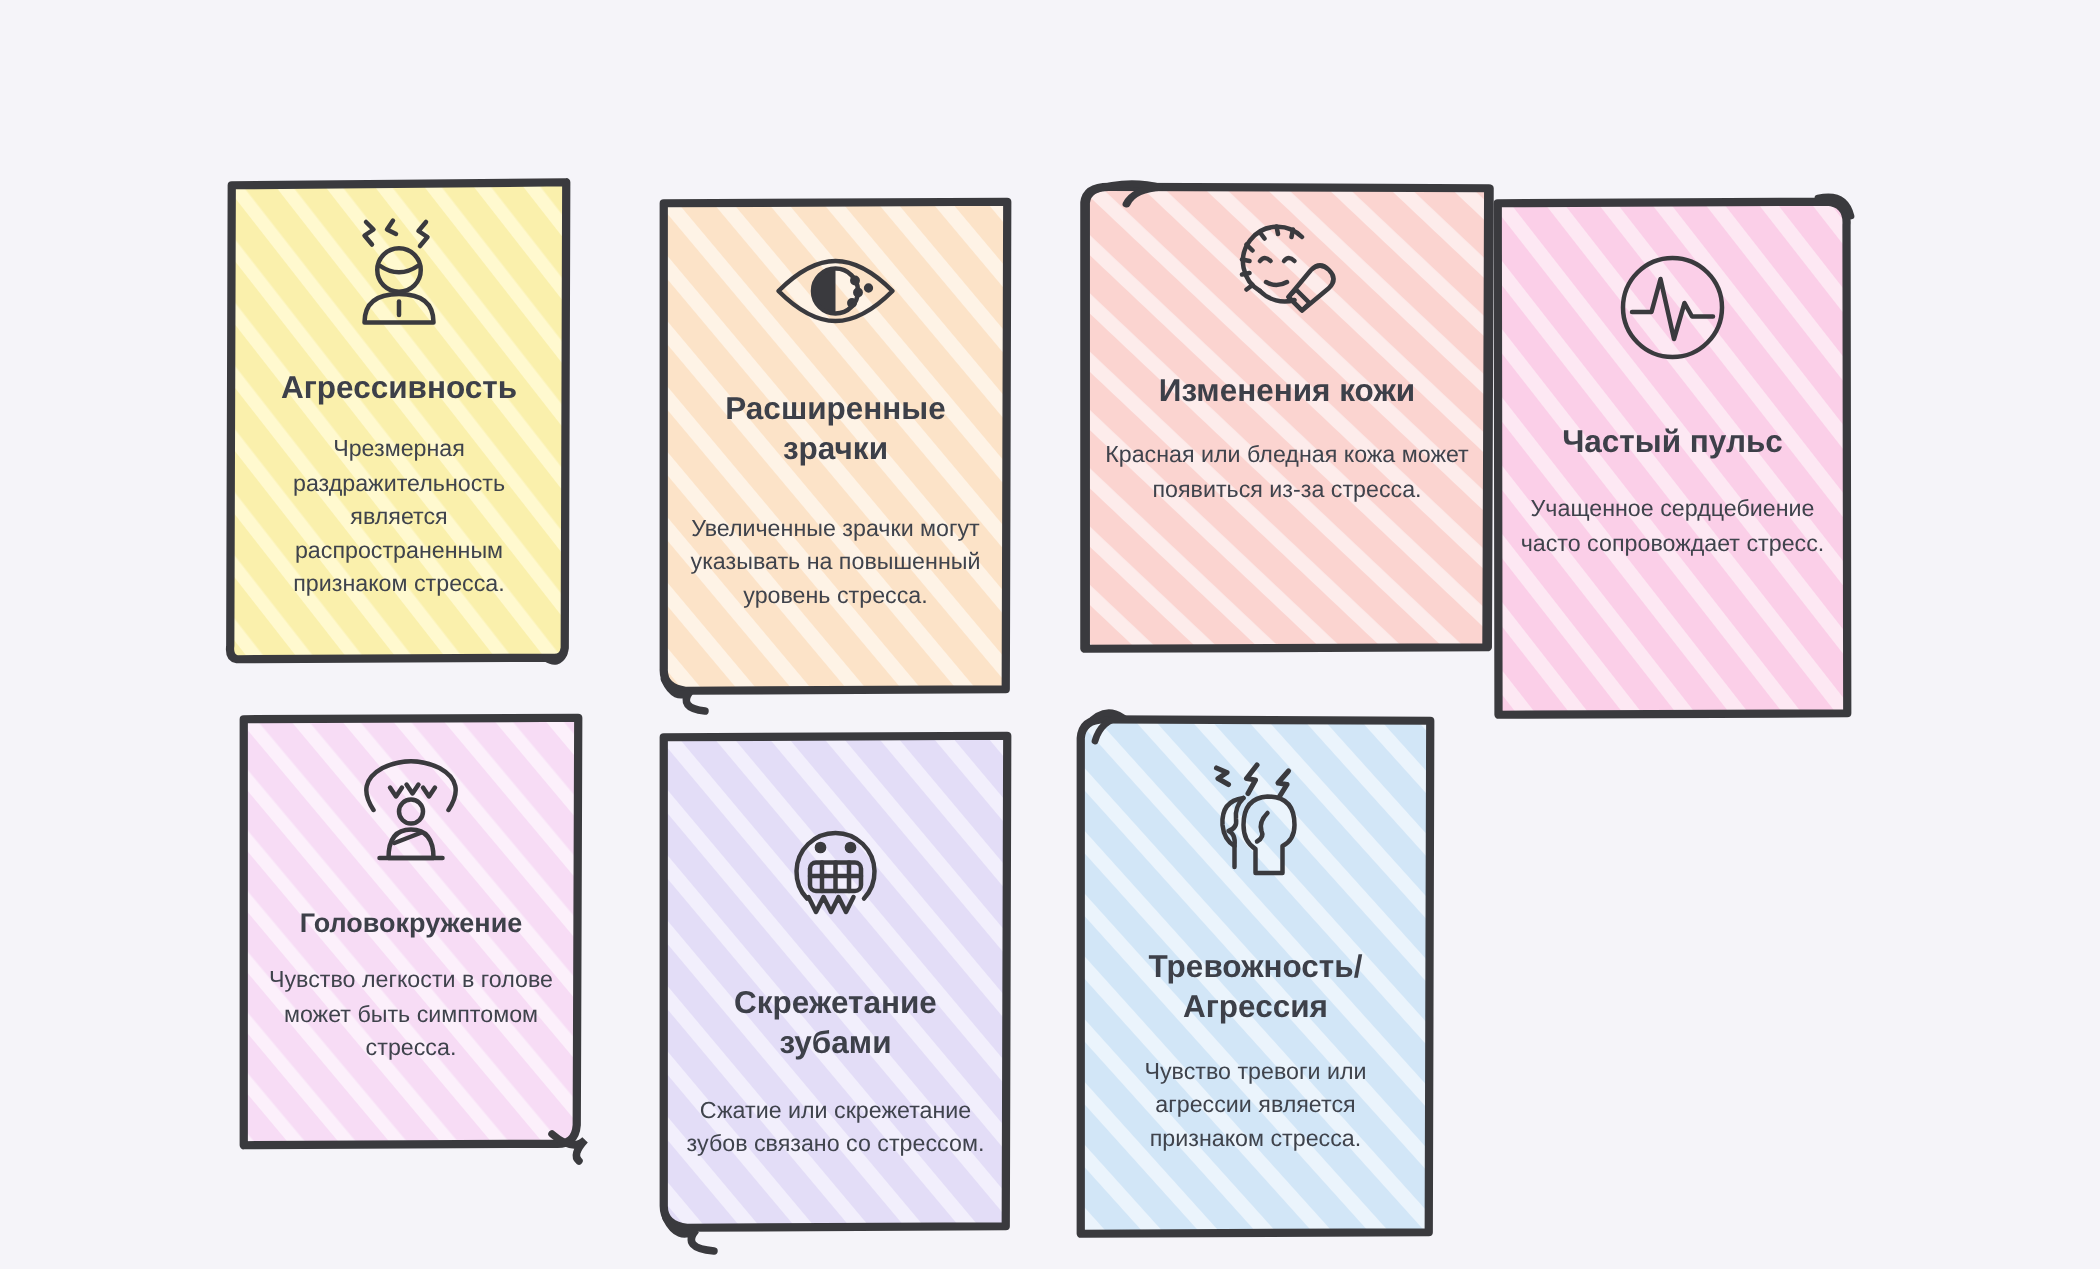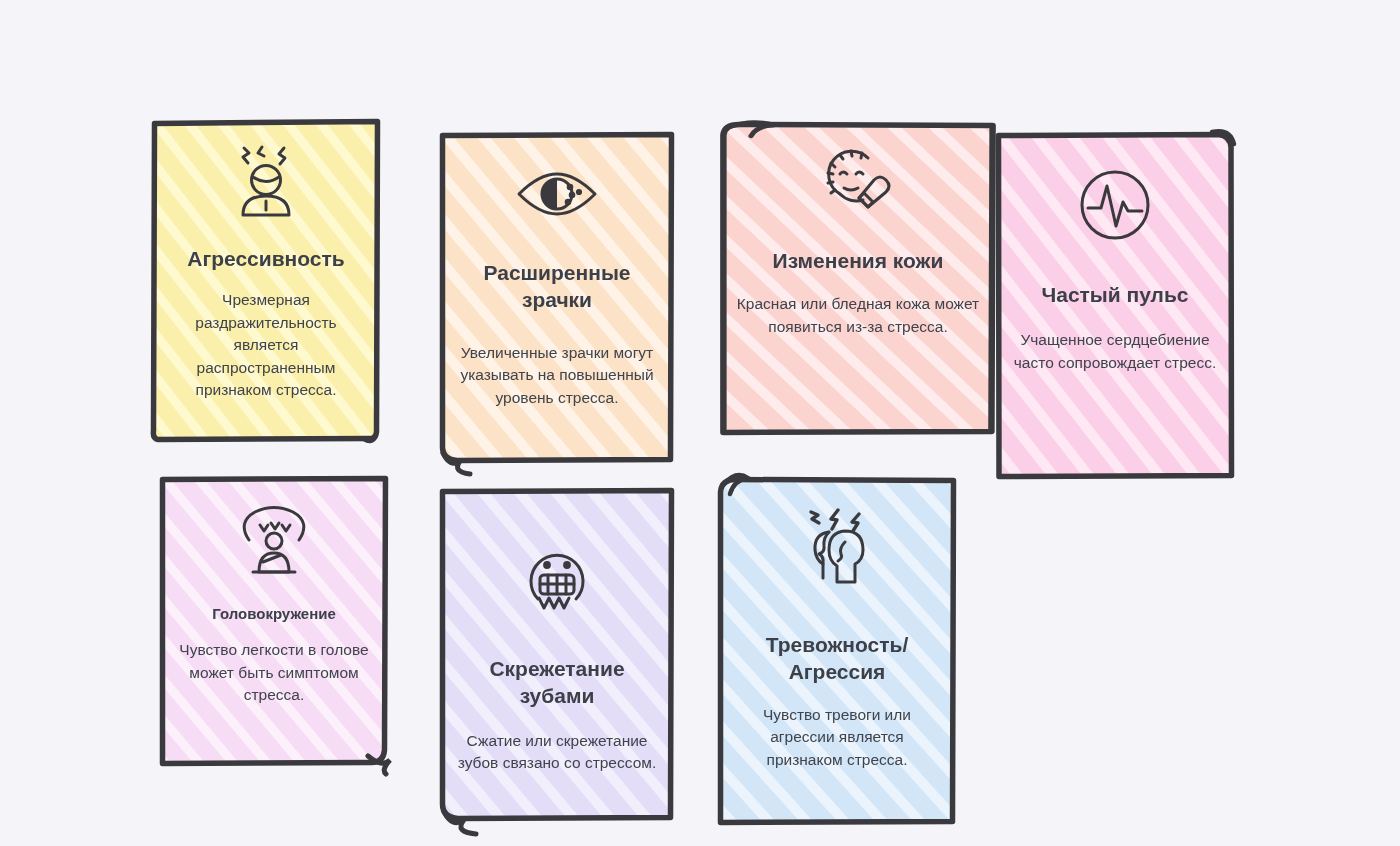--- a/index.html
+++ b/index.html
@@ -98,21 +98,21 @@
   #card-skin-changes .card-title { margin-top: 26px; }
   #card-skin-changes .card-desc  { margin-top: 18px; }
 
   #card-rapid-pulse { left: 996px; top: 134px; width: 238px; height: 350px; }
   #card-rapid-pulse .card-inner { padding-top: 30px; }
   #card-rapid-pulse .card-title { margin-top: 36px; }
   #card-rapid-pulse .card-desc  { margin-top: 20px; }
 
   #card-dizziness { left: 160px; top: 478px; width: 228px; height: 290px; }
   #card-dizziness .card-inner { padding-top: 22px; }
-  #card-dizziness .card-title { margin-top: 26px; font-size: 15px; }
+  #card-dizziness .card-title { margin-top: 26px; font-size: 18px; }
   #card-dizziness .card-desc  { margin-top: 16px; }
 
   #card-teeth-grinding { left: 440px; top: 490px; width: 234px; height: 336px; }
   #card-teeth-grinding .card-inner { padding-top: 48px; }
   #card-teeth-grinding .card-title { margin-top: 38px; }
   #card-teeth-grinding .card-desc  { margin-top: 20px; }
 
   #card-anxiety { left: 718px; top: 478px; width: 238px; height: 352px; }
   #card-anxiety .card-inner { padding-top: 28px; }
   #card-anxiety .card-title { margin-top: 44px; }

